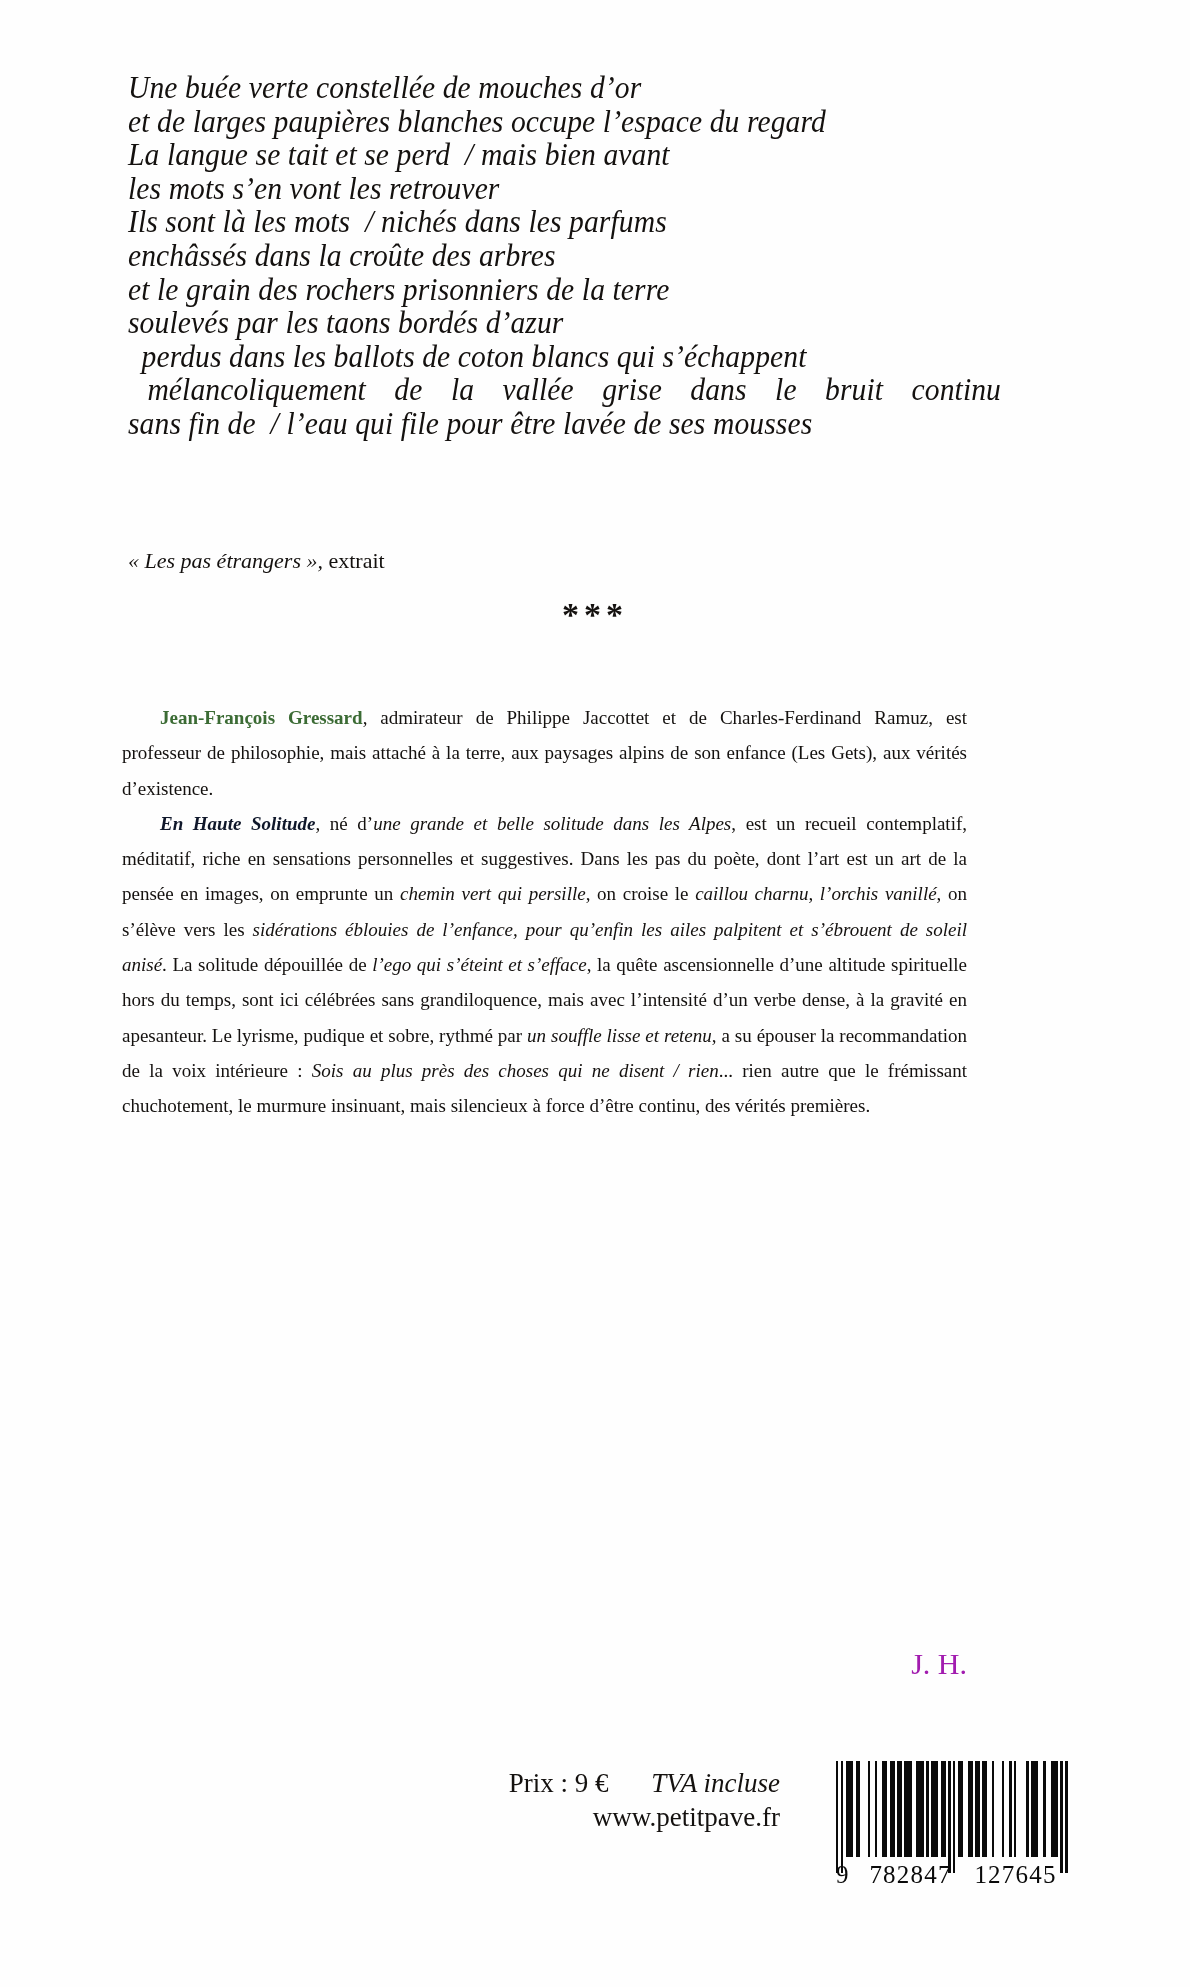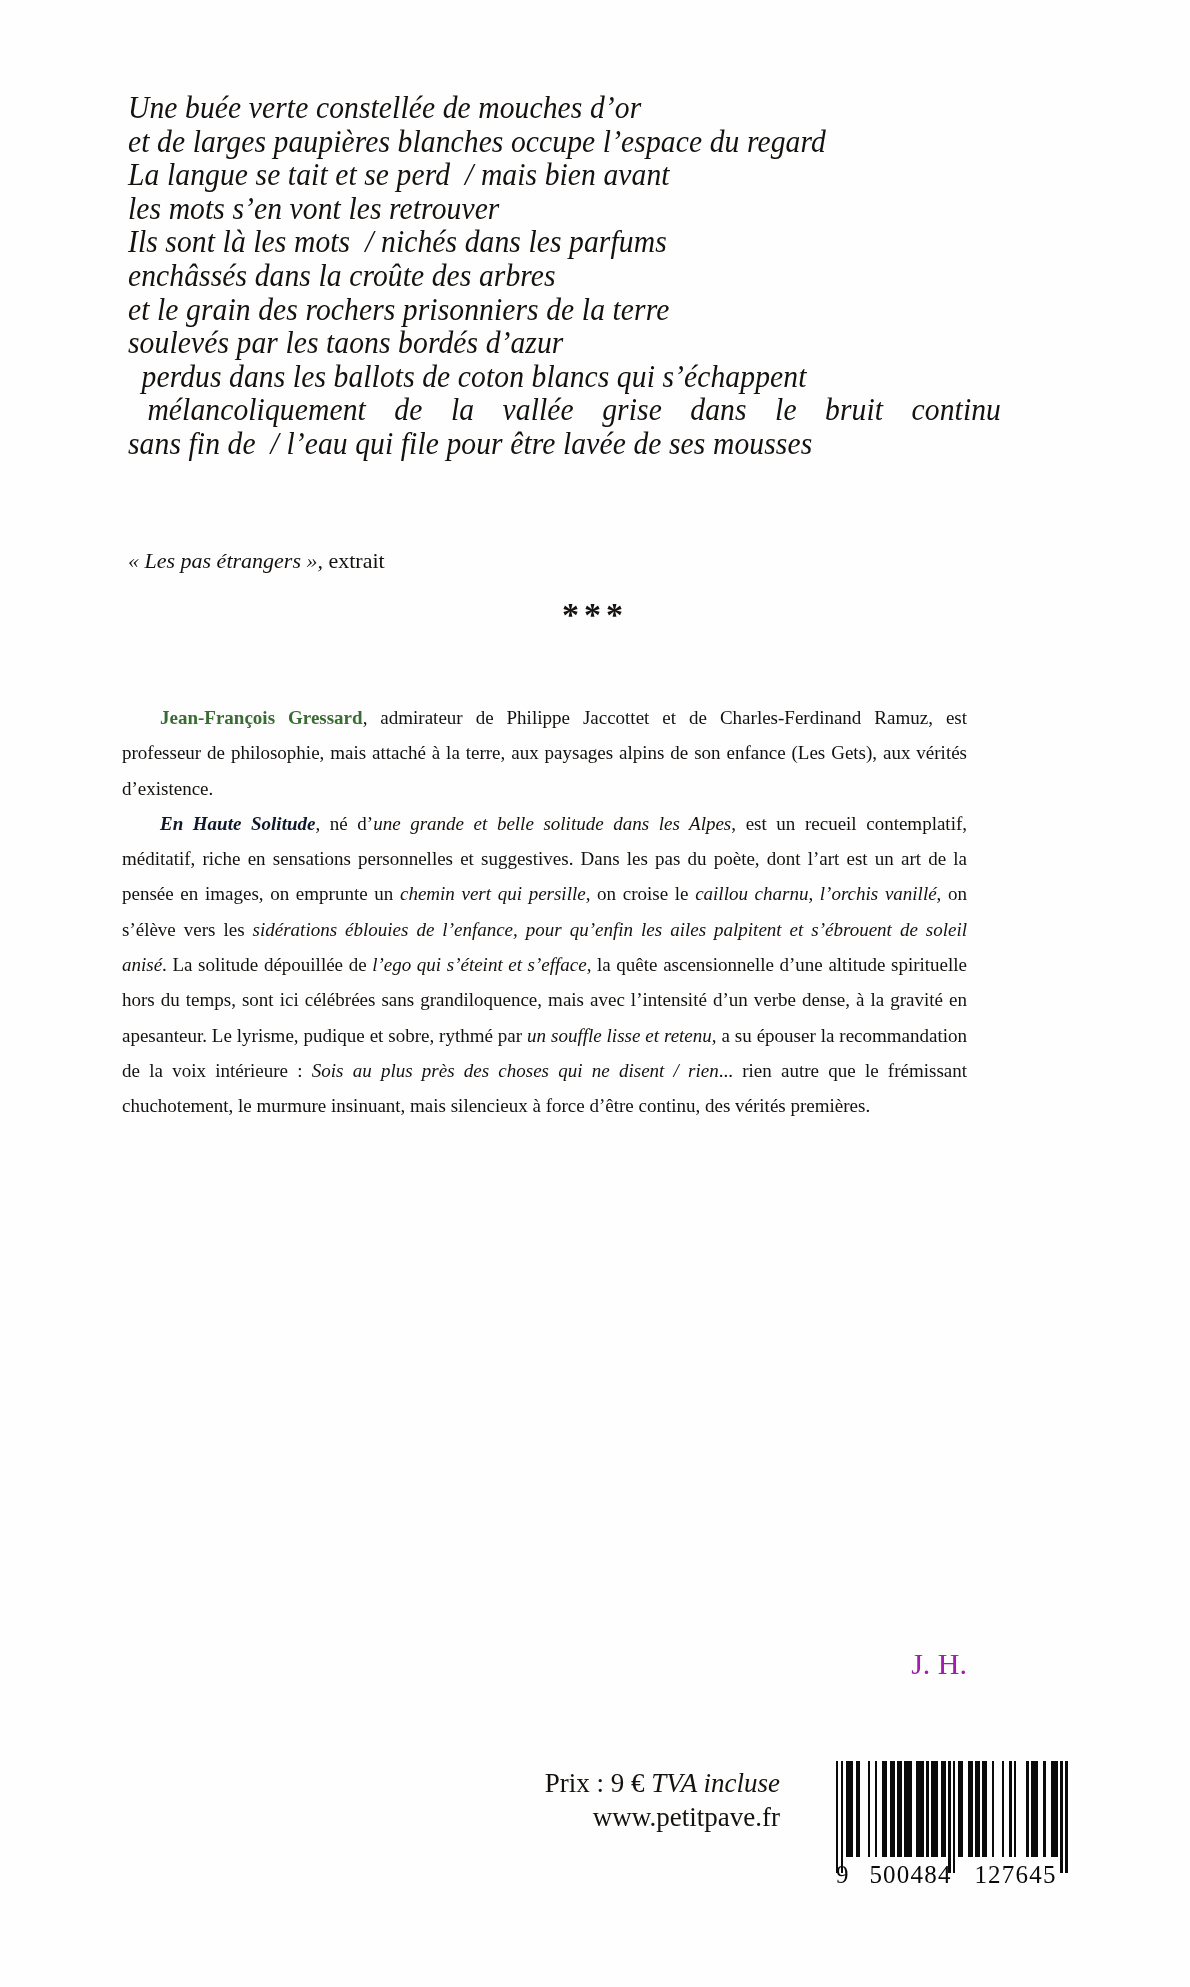--- a/index.html
+++ b/index.html
@@ -21,21 +21,20 @@
     inset: 0;
     background: #fefefe;
   }
 
   
   .poem {
     position: absolute;
     left: 128px;
     top: 72px;
     width: 950px;
-    margin-top: 20px;
   }
   .poem-line {
     font-family: "Liberation Serif", "DejaVu Serif", serif;
     font-style: italic;
     font-size: 30.5px;
     line-height: 33.6px;
     letter-spacing: 0.1px;
     color: #14110f;
     white-space: pre;
     transform: scaleX(0.97);
@@ -121,21 +120,21 @@
   .footer-info {
     position: absolute;
     left: 330px;
     top: 0;
     width: 450px;
     text-align: right;
     font-size: 27px;
     line-height: 34px;
     color: #14110f;
   }
-  .footer-info .it { font-style: italic; }
+  .footer-info .it { font-style: italic; margin-left: 36px; }
 
   .barcode-box {
     position: absolute;
     left: 836px;
     top: -5px;
     width: 232px;
     height: 148px;
   }
   .barcode-bars {
     position: absolute;
@@ -262,19 +261,19 @@
           <div class="bar short" style="width: 2.44211px; background: rgb(10, 10, 10);"></div>
           <div class="bar short" style="width: 4.88421px; background: transparent;"></div>
           <div class="bar short" style="width: 7.32632px; background: rgb(10, 10, 10);"></div>
           <div class="bar short" style="width: 2.44211px; background: transparent;"></div>
           <div class="bar" style="width: 2.44211px; background: rgb(10, 10, 10);"></div>
           <div class="bar" style="width: 2.44211px; background: transparent;"></div>
           <div class="bar" style="width: 2.44211px; background: rgb(10, 10, 10);"></div>
         </div>
       <div class="barcode-digits">
         <span class="bd-lead">9</span>
-        <span class="bd-left">500484</span>
+        <span class="bd-left">782847</span>
         <span class="bd-right">127645</span>
       </div>
     </div>
   </div>
 
 </div>
 
 </body></html>

